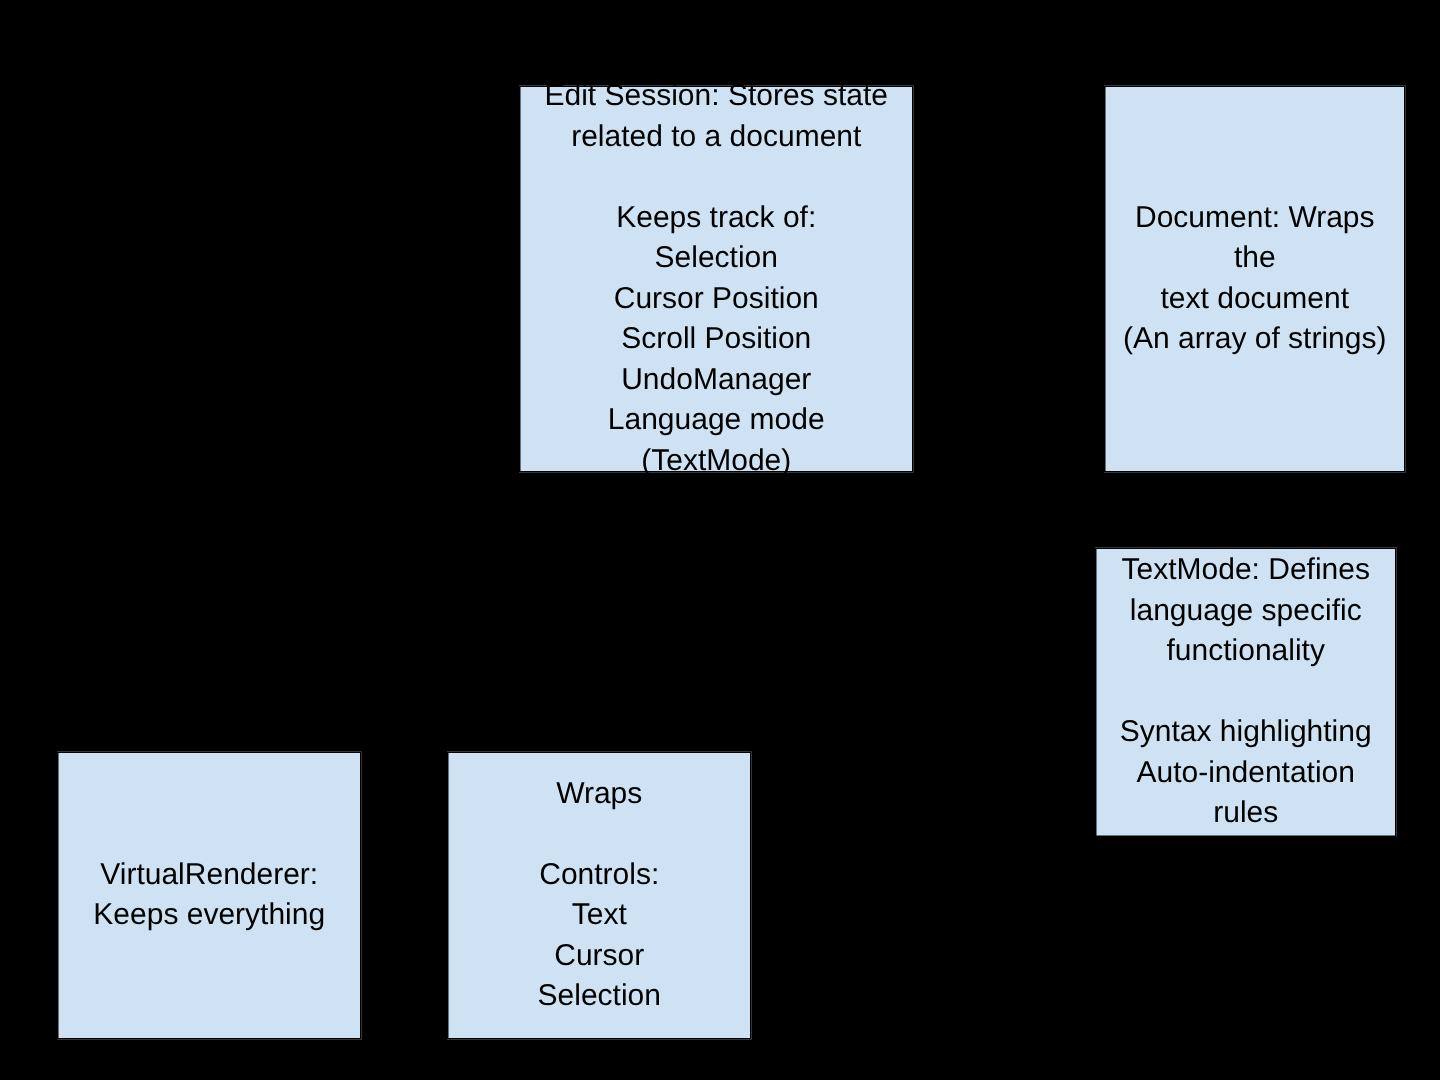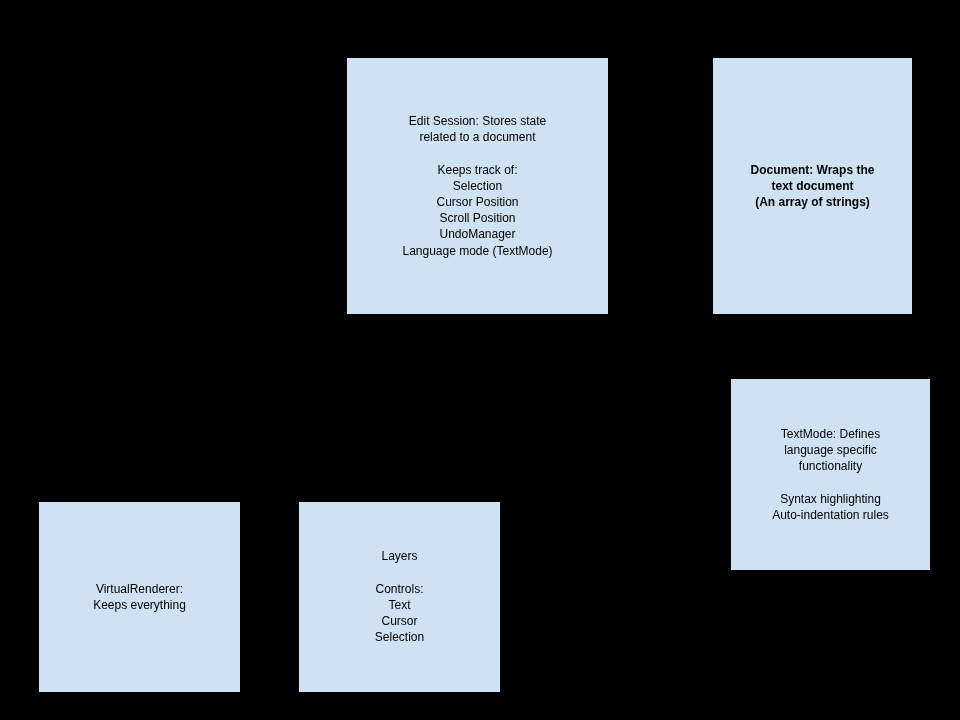--- a/index.html
+++ b/index.html
@@ -21,29 +21,29 @@
     border: 1px solid #000000;
     box-sizing: border-box;
     display: flex;
     align-items: center;
     justify-content: center;
   }
   .box-text {
     white-space: pre-line;
     text-align: center;
     color: #000000;
-    font-size: 12px;
+    font-size: 20px;
     line-height: 1.35;
     padding: 6px 8px;
   }
   
   .box-editor          { left: 18px;  top: 57px;  width: 228px; height: 362px; }
   .box-edit-session    { left: 346px; top: 57px;  width: 263px; height: 258px; }
-  .box-document        { left: 712px; top: 57px;  width: 201px; height: 258px; font-weight: bold; }
-  .box-textmode        { left: 730px; top: 378px; width: 201px; height: 193px; }
+  .box-document        { left: 736px; top: 57px;  width: 201px; height: 258px; }
+  .box-textmode        { left: 730px; top: 365px; width: 201px; height: 193px; }
   .box-virtualrenderer { left: 38px;  top: 501px; width: 203px; height: 192px; }
   .box-layers          { left: 298px; top: 501px; width: 203px; height: 192px; }
 </style>
 </head>
 <body>
 
 <div class="canvas">
 
 
   <div class="box box-edit-session">
@@ -72,21 +72,21 @@
 Syntax highlighting
 Auto-indentation rules</div>
   </div>
 
   <div class="box box-virtualrenderer">
     <div class="box-text">VirtualRenderer:
 Keeps everything</div>
   </div>
 
   <div class="box box-layers">
-    <div class="box-text">Layers
+    <div class="box-text">Wraps
 
 Controls:
 Text
 Cursor
 Selection</div>
   </div>
 
 </div>
 
 </body></html>

